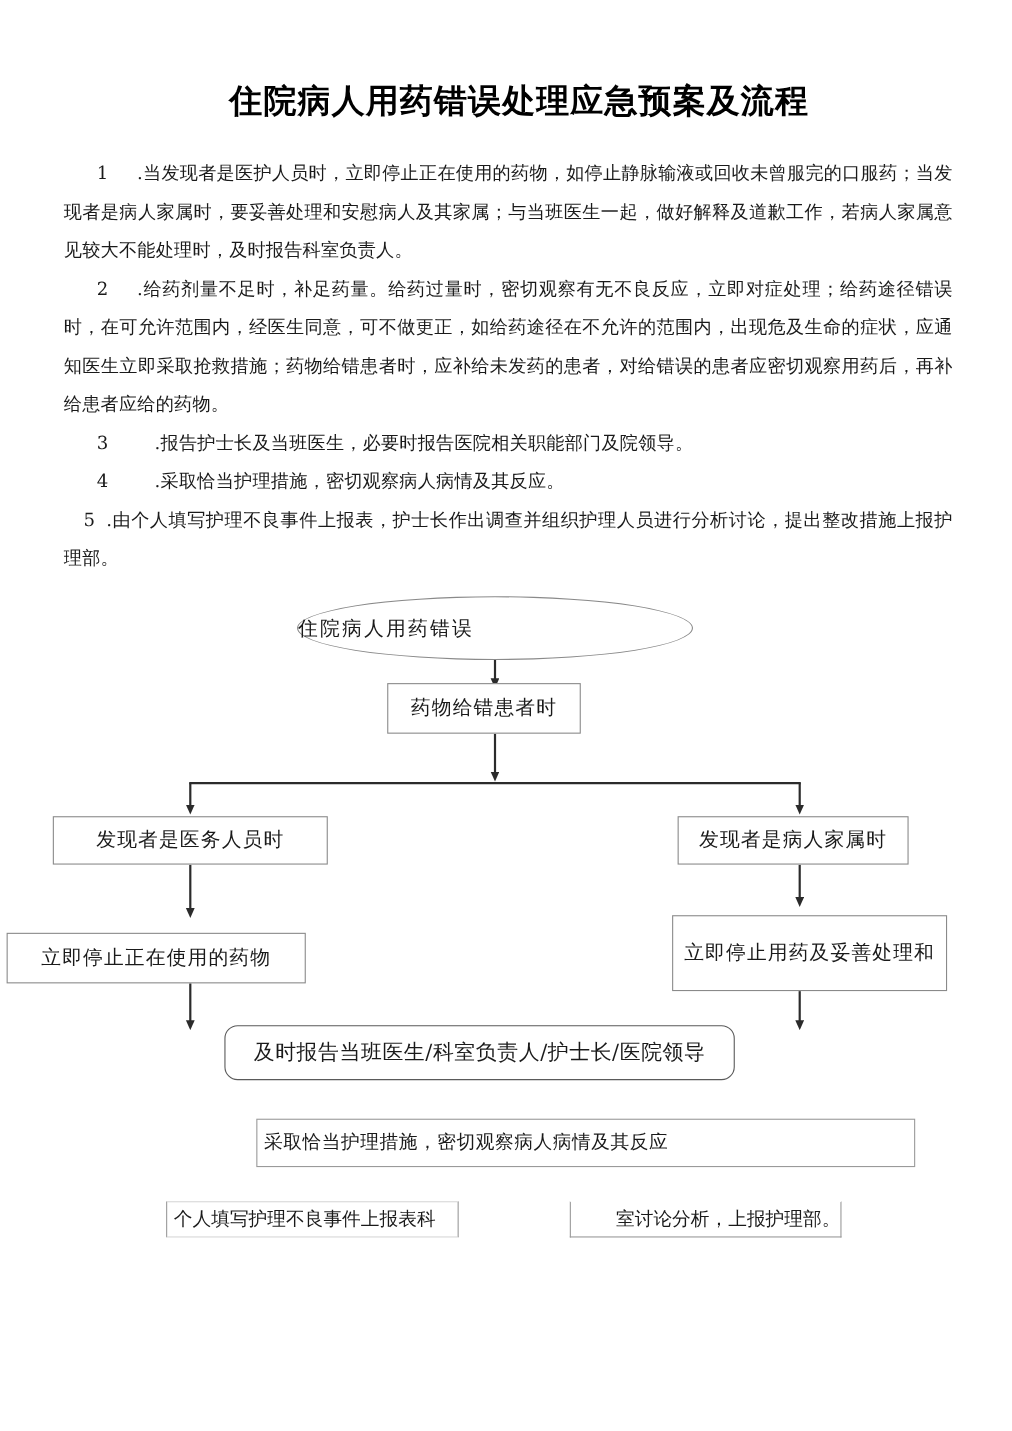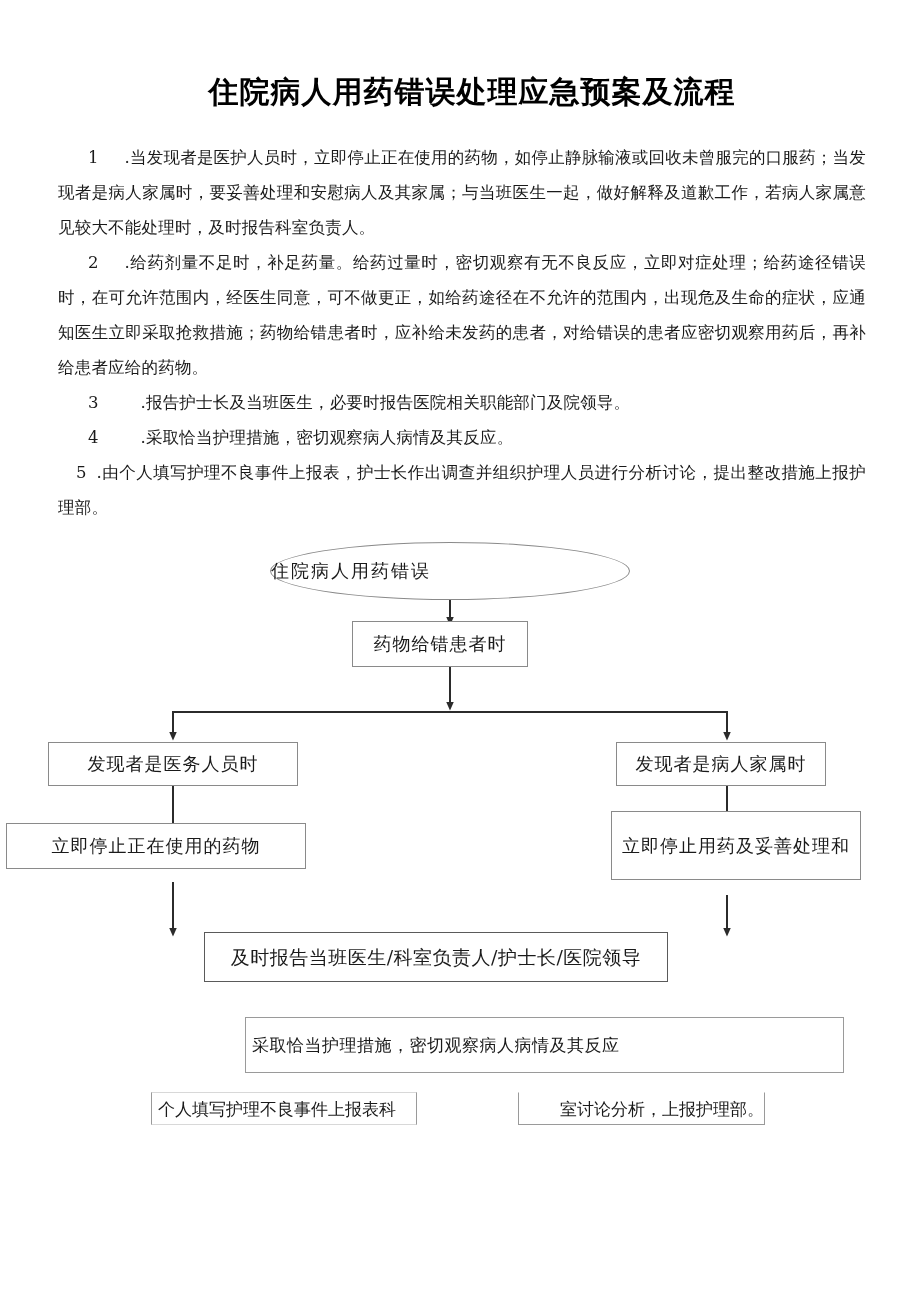--- a/index.html
+++ b/index.html
@@ -183,33 +183,33 @@
     </div>
 
     <div class="node" style="left:48px; top:222px; width:250px; height:44px;">
       <span>发现者是医务人员时</span>
     </div>
 
     <div class="node" style="left:616px; top:222px; width:210px; height:44px;">
       <span>发现者是病人家属时</span>
     </div>
 
-    <div class="node" style="left:6px; top:303px; width:300px; height:46px;">
+    <div class="node" style="left:6px; top:328px; width:272px; height:46px;">
       <span>立即停止正在使用的药物</span>
     </div>
 
-    <div class="node" style="left:611px; top:291px; width:250px; height:69px; flex-direction:row; line-height:30px;align-items:center;">
+    <div class="node" style="left:611px; top:312px; width:250px; height:69px; flex-direction:row; line-height:30px;align-items:center;">
       <span>立即停止用药及妥善处理和</span>
     </div>
 
-    <div class="node heavy" style="left:204px; top:412px; width:464px; height:50px; font-size:19px; letter-spacing:0.5px;">
+    <div class="node heavy" style="left:204px; top:412px; width:464px; height:50px; font-size:19px; letter-spacing:0.5px;border-radius:12px;">
       <span>及时报告当班医生/科室负责人/护士长/医院领导</span>
     </div>
 
-    <div class="node thin left-align" style="left:233px; top:497px; width:599px; height:56px; font-size:17px; letter-spacing:0.5px;margin-left:12px;">
+    <div class="node thin left-align" style="left:233px; top:497px; width:599px; height:44px; font-size:17px; letter-spacing:0.5px;">
       <span>采取恰当护理措施，密切观察病人病情及其反应</span>
     </div>
 
     <div class="node thin left-align" style="left:151px; top:572px; width:266px; height:33px; font-size:17px; letter-spacing:0px; border-top-color:#d8d8d8; border-bottom-color:#d8d8d8;">
       <span>个人填写护理不良事件上报表科</span>
     </div>
 
     <div class="node thin left-align" style="left:518px; top:572px; width:247px; height:33px; font-size:17px; letter-spacing:0px; border-top-color:#ffffff;justify-content:flex-end;">
       <span>室讨论分析，上报护理部。</span>
     </div>

